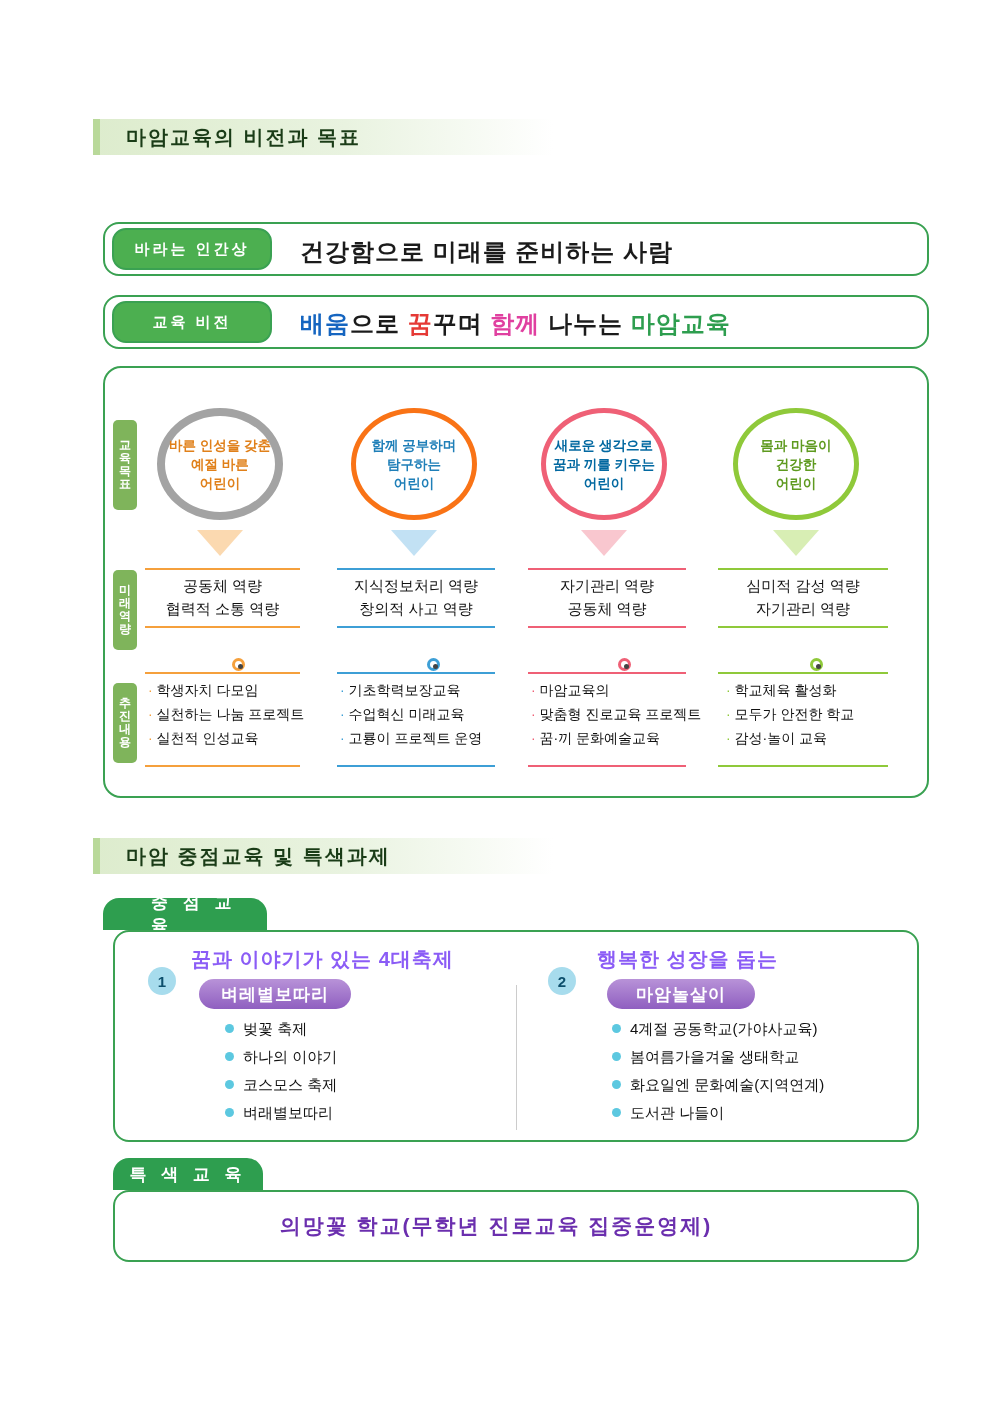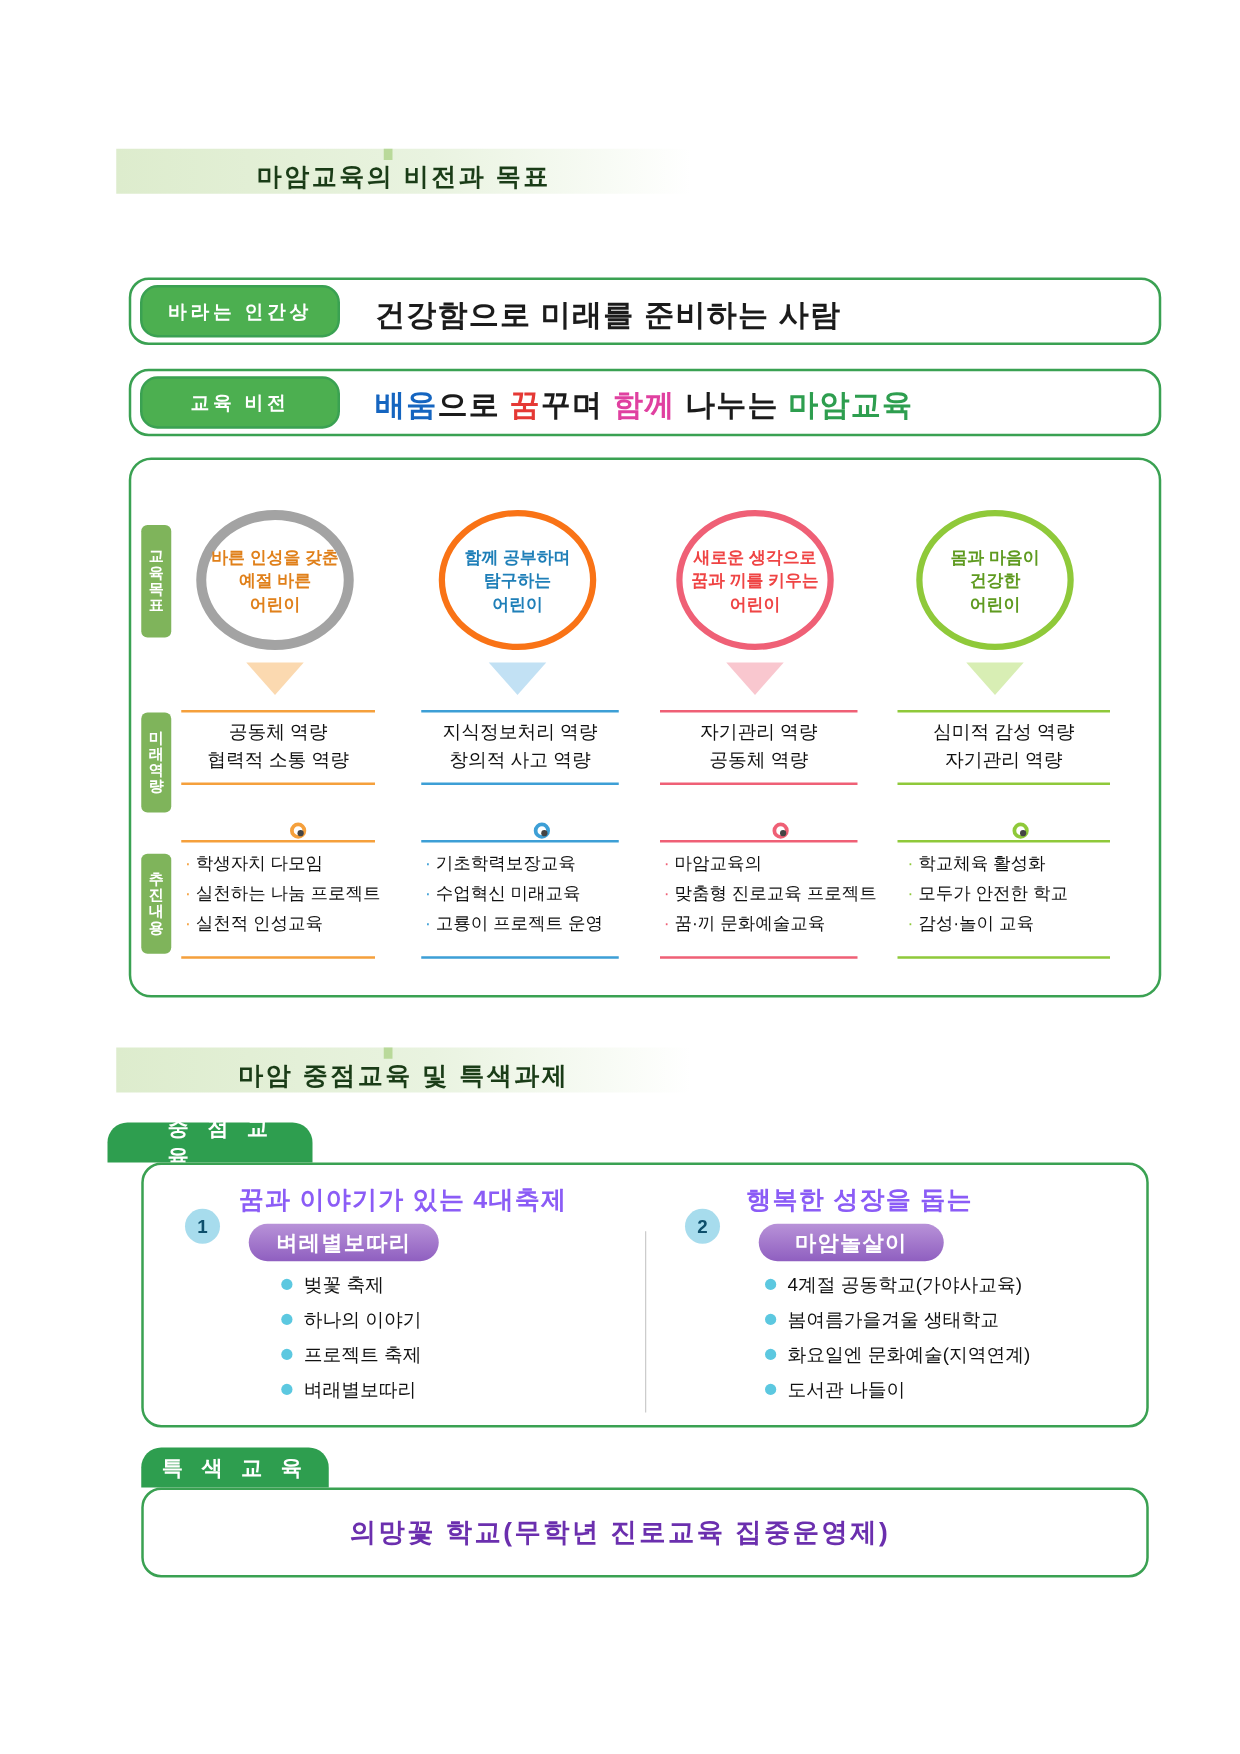--- a/index.html
+++ b/index.html
@@ -16,21 +16,20 @@
     overflow: hidden;
   }
 
   
   .section-head {
     position: absolute;
     height: 36px;
     background: linear-gradient(to right, #ddeccd 0%, #e9f3e0 55%, #ffffff 100%);
     display: flex;
     align-items: center;
-    flex-direction: column;
   }
   .section-head .bar {
     width: 7px;
     height: 36px;
     background: #b9d99a;
     margin-right: 26px;
   }
   .section-head .txt {
     font-size: 20px;
     font-weight: bold;
@@ -333,21 +332,21 @@
 <div class="hr-col" style="left:337px; top:626px; width:158px; background:#3d9fd6;"></div>
 <div class="dot-target" style="left:427px; top:658px; border-color:#3d9fd6;"></div>
 <div class="hr-col" style="left:337px; top:672px; width:158px; background:#3d9fd6;"></div>
 <div class="items" style="left:340px; top:678px; color:#111;">
   <div><span style="color:#3d9fd6;">·</span> <span>기초학력보장교육</span></div>
   <div><span style="color:#3d9fd6;">·</span> <span>수업혁신 미래교육</span></div>
   <div><span style="color:#3d9fd6;">·</span> <span>고룡이 프로젝트 운영</span></div>
 </div>
 <div class="hr-col" style="left:337px; top:765px; width:158px; background:#3d9fd6;"></div>
 
-<div class="ring" style="left:541px; top:408px; border:5px solid #ef6076; color:#ef4444;">
+<div class="ring" style="left:541px; top:408px; border:5px solid #ef6076; color:#0369a1;">
   <div>
     <div>새로운 생각으로</div>
     <div>꿈과 끼를 키우는</div>
     <div>어린이</div>
   </div>
 </div>
 <div class="arrow-down" style="left:581px; top:530px; border-top:26px solid #f9c7cf;"></div>
 <div class="hr-col" style="left:528px; top:568px; width:158px; background:#ef6076;"></div>
 <div class="cap-block" style="left:528px; top:574px; width:158px;">
   <div>자기관리 역량</div>
@@ -384,31 +383,31 @@
   <div><span style="color:#8fc93a;">·</span> <span>모두가 안전한 학교</span></div>
   <div><span style="color:#8fc93a;">·</span> <span>감성·놀이 교육</span></div>
 </div>
 <div class="hr-col" style="left:718px; top:765px; width:170px; background:#8fc93a;"></div>
 
 <div class="section-head" style="left:93px; top:838px; width:460px;">
   <div class="bar"></div>
   <div class="txt">마암 중점교육 및 특색과제</div>
 </div>
 
-<div class="pill-label" style="left:86px; top:898px; width:164px; height:32px;padding-left:48px;">중 점 교 육</div>
+<div class="pill-label" style="left:103px; top:898px; width:164px; height:32px;padding-left:48px;">중 점 교 육</div>
 <div class="obox" style="left:113px; top:930px; width:806px; height:212px;"></div>
 <div class="vsep" style="left:516px; top:985px; height:145px;"></div>
 
 <div class="num-circle" style="left:148px; top:967px;">1</div>
 <div class="sub-title" style="left:191px; top:946px;">꿈과 이야기가 있는 4대축제</div>
 <div class="name-badge" style="left:199px; top:979px; width:152px;">벼레별보따리</div>
 <div class="bullet-list" style="left:225px; top:1015px;">
   <div><span class="bd"></span><span>벚꽃 축제</span></div>
   <div><span class="bd"></span><span>하나의 이야기</span></div>
-  <div><span class="bd"></span><span>프로젝트 축제</span></div>
+  <div><span class="bd"></span><span>코스모스 축제</span></div>
   <div><span class="bd"></span><span>벼래별보따리</span></div>
 </div>
 
 <div class="num-circle" style="left:548px; top:967px;">2</div>
 <div class="sub-title" style="left:597px; top:946px;">행복한 성장을 돕는</div>
 <div class="name-badge" style="left:607px; top:979px; width:148px;">마암놀살이</div>
 <div class="bullet-list" style="left:612px; top:1015px;">
   <div><span class="bd"></span><span>4계절 공동학교(가야사교육)</span></div>
   <div><span class="bd"></span><span>봄여름가을겨울 생태학교</span></div>
   <div><span class="bd"></span><span>화요일엔 문화예술(지역연계)</span></div>

